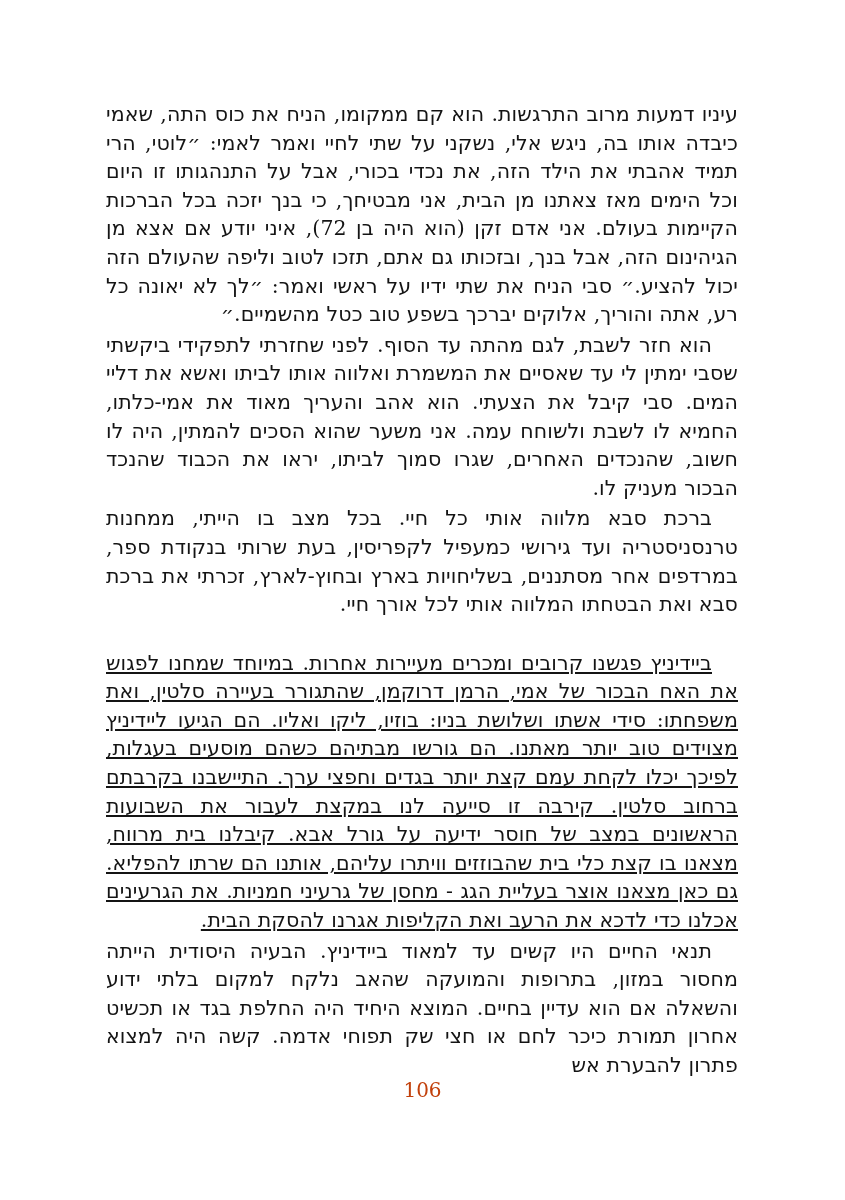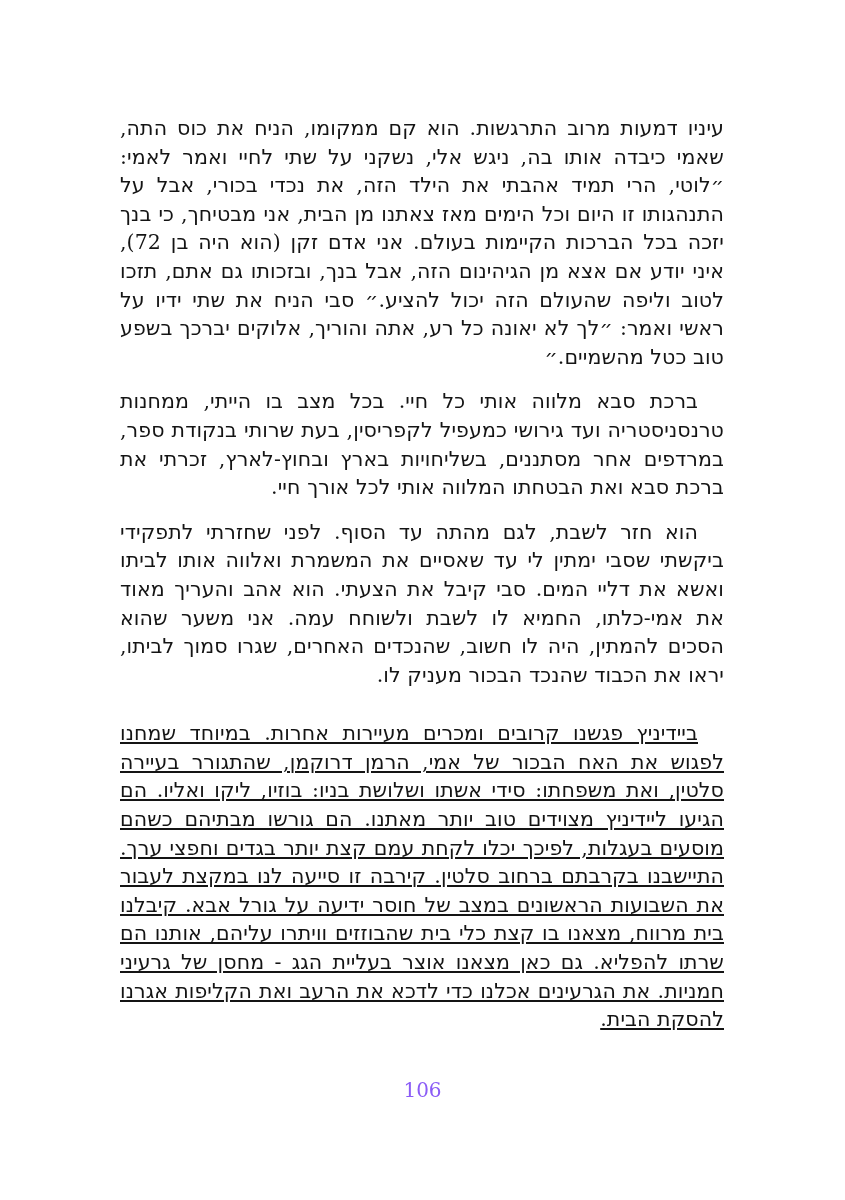--- a/index.html
+++ b/index.html
@@ -21,45 +21,46 @@
     top: 98px;
     right: 105px;
     width: 636px;
     direction: rtl;
     text-align: justify;
     font-size: 20.5px;
     line-height: 28.6px;
     letter-spacing: 0.1px;
   }
   .text-block p {
-    margin: 16px;
+    margin: 2px;
     padding: 0;
   }
   .text-block p.indent {
     text-indent: 26px;
   }
   .text-block p.gap-before {
     margin-top: 30px;
     text-decoration: underline;
   }
   .page-number {
     position: absolute;
     top: 1078px;
     left: 0;
     width: 100%;
     text-align: center;
     font-size: 20px;
-    color: #8b5cf6;
+    color: #c2410c;
     font-family: "DejaVu Serif", "Liberation Serif", serif;
   }
 </style>
 </head>
 <body>
 
 <main class="page">
   <section class="text-block" dir="rtl">
       <p>עיניו דמעות מרוב התרגשות. הוא קם ממקומו, הניח את כוס התה, שאמי כיבדה אותו בה, ניגש אלי, נשקני על שתי לחיי ואמר לאמי: ״לוטי, הרי תמיד אהבתי את הילד הזה, את נכדי בכורי, אבל על התנהגותו זו היום וכל הימים מאז צאתנו מן הבית, אני מבטיחך, כי בנך יזכה בכל הברכות הקיימות בעולם. אני אדם זקן (הוא היה בן 72), איני יודע אם אצא מן הגיהינום הזה, אבל בנך, ובזכותו גם אתם, תזכו לטוב וליפה שהעולם הזה יכול להציע.״ סבי הניח את שתי ידיו על ראשי ואמר: ״לך לא יאונה כל רע, אתה והוריך, אלוקים יברכך בשפע טוב כטל מהשמיים.״</p>
+      <p class="indent">הוא חזר לשבת, לגם מהתה עד הסוף. לפני שחזרתי לתפקידי ביקשתי שסבי ימתין לי עד שאסיים את המשמרת ואלווה אותו לביתו ואשא את דליי המים. סבי קיבל את הצעתי. הוא אהב והעריך מאוד את אמי-כלתו, החמיא לו לשבת ולשוחח עמה. אני משער שהוא הסכים להמתין, היה לו חשוב, שהנכדים האחרים, שגרו סמוך לביתו, יראו את הכבוד שהנכד הבכור מעניק לו.</p>
       <p class="indent">ברכת סבא מלווה אותי כל חיי. בכל מצב בו הייתי, ממחנות טרנסניסטריה ועד גירושי כמעפיל לקפריסין, בעת שרותי בנקודת ספר, במרדפים אחר מסתננים, בשליחויות בארץ ובחוץ-לארץ, זכרתי את ברכת סבא ואת הבטחתו המלווה אותי לכל אורך חיי.</p>
-      <p class="indent">הוא חזר לשבת, לגם מהתה עד הסוף. לפני שחזרתי לתפקידי ביקשתי שסבי ימתין לי עד שאסיים את המשמרת ואלווה אותו לביתו ואשא את דליי המים. סבי קיבל את הצעתי. הוא אהב והעריך מאוד את אמי-כלתו, החמיא לו לשבת ולשוחח עמה. אני משער שהוא הסכים להמתין, היה לו חשוב, שהנכדים האחרים, שגרו סמוך לביתו, יראו את הכבוד שהנכד הבכור מעניק לו.</p>
       <p class="indent gap-before">ביידיניץ פגשנו קרובים ומכרים מעיירות אחרות. במיוחד שמחנו לפגוש את האח הבכור של אמי, הרמן דרוקמן, שהתגורר בעיירה סלטין, ואת משפחתו: סידי אשתו ושלושת בניו: בוזיו, ליקו ואליו. הם הגיעו ליידיניץ מצוידים טוב יותר מאתנו. הם גורשו מבתיהם כשהם מוסעים בעגלות, לפיכך יכלו לקחת עמם קצת יותר בגדים וחפצי ערך. התיישבנו בקרבתם ברחוב סלטין. קירבה זו סייעה לנו במקצת לעבור את השבועות הראשונים במצב של חוסר ידיעה על גורל אבא. קיבלנו בית מרווח, מצאנו בו קצת כלי בית שהבוזזים וויתרו עליהם, אותנו הם שרתו להפליא. גם כאן מצאנו אוצר בעליית הגג - מחסן של גרעיני חמניות. את הגרעינים אכלנו כדי לדכא את הרעב ואת הקליפות אגרנו להסקת הבית.</p>
+      <p class="indent">תנאי החיים היו קשים עד למאוד ביידיניץ. הבעיה היסודית הייתה מחסור במזון, בתרופות והמועקה שהאב נלקח למקום בלתי ידוע והשאלה אם הוא עדיין בחיים. המוצא היחיד היה החלפת בגד או תכשיט אחרון תמורת כיכר לחם או חצי שק תפוחי אדמה. קשה היה למצוא פתרון להבערת אש</p>
     </section>
   <div class="page-number">106</div>
 </main>
 
 </body></html>

